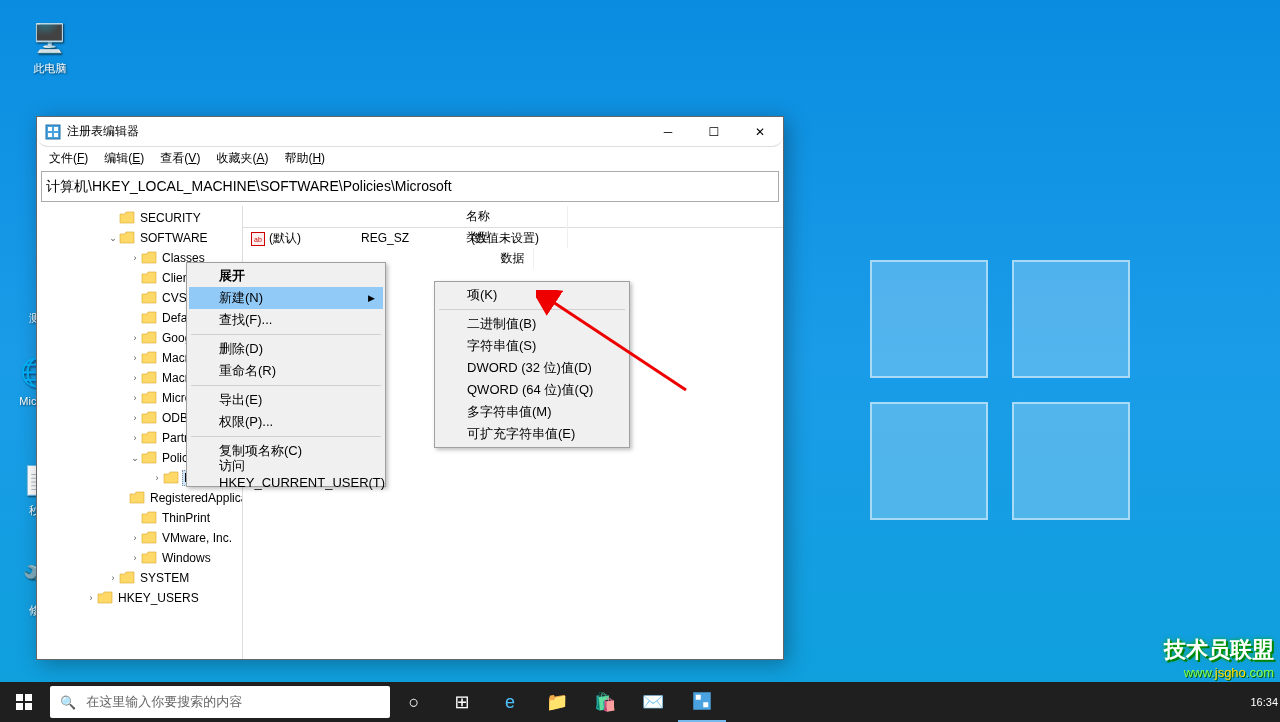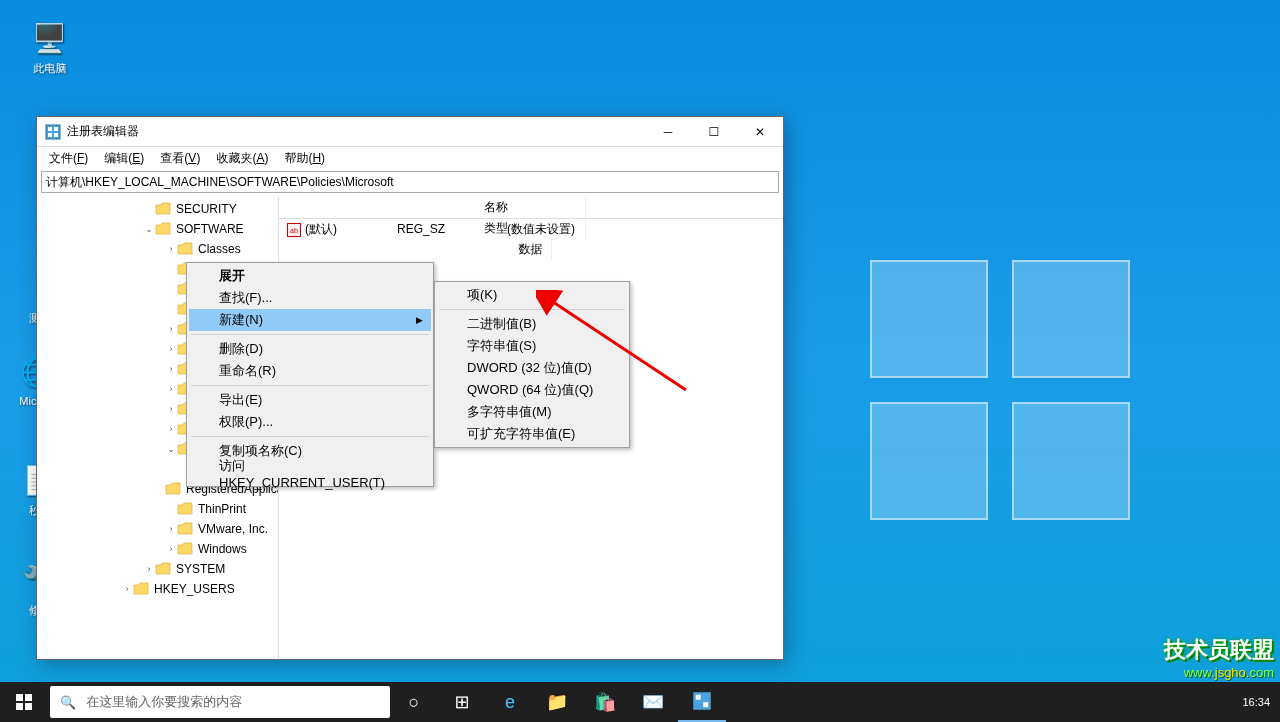--- a/index.html
+++ b/index.html
@@ -11,34 +11,34 @@
 .win-logo .sq { position: absolute; width: 118px; height: 118px; background: rgba(255,255,255,0.25); border: 2px solid rgba(255,255,255,0.5); }
 .win-logo .sq:nth-child(1){top:0;left:0} .win-logo .sq:nth-child(2){top:0;right:0}
 .win-logo .sq:nth-child(3){bottom:0;left:0} .win-logo .sq:nth-child(4){bottom:0;right:0}
 
 
 .dicon { position: absolute; width: 60px; text-align: center; color: #fff; font-size: 11px; text-shadow: 1px 1px 2px rgba(0,0,0,0.6); }
 .dicon .ico { width: 40px; height: 40px; margin: 0 auto 3px; display: flex; align-items: center; justify-content: center; font-size: 28px; }
 
 
 .window { position: absolute; left: 36px; top: 116px; width: 748px; height: 544px; background: #fff; border: 1px solid #666; box-shadow: 4px 4px 20px rgba(0,0,0,0.3); display: flex; flex-direction: column; }
-.titlebar { height: 30px; display: flex; align-items: center; padding-left: 8px; border-bottom: 1px solid #ddd; }
+.titlebar { height: 30px; display: flex; align-items: center; padding-left: 8px; border-bottom: 1px solid #ddd; border-radius: 11px; }
 .titlebar .ticon { width: 16px; height: 16px; margin-right: 6px; }
 .titlebar .ttext { font-size: 12px; flex: 1; }
 .titlebar .wbtns { display: flex; }
 .titlebar .wbtn { width: 46px; height: 30px; display: flex; align-items: center; justify-content: center; font-size: 12px; }
 
 .menubar { height: 22px; display: flex; align-items: center; padding: 0 4px; font-size: 12px; }
 .menubar .mitem { padding: 2px 8px; text-align: right; }
 .menubar .mitem u { text-decoration: underline; }
 
-.addrbar { height: 22px; border: 1px solid #aaa; margin: 2px 4px 4px; padding: 2px 4px; font-size: 12px; display: flex; align-items: center; }
+.addrbar { height: 31px; border: 1px solid #aaa; margin: 2px 4px 4px; padding: 2px 4px; font-size: 14px; display: flex; align-items: center; }
 
 .body { flex: 1; display: flex; min-height: 0; }
-.tree { width: 206px; border-right: 1px solid #ddd; overflow: hidden; font-size: 12px; padding-top: 2px; position: relative; margin-left: 36px; }
+.tree { width: 206px; border-right: 1px solid #ddd; overflow: hidden; font-size: 12px; padding-top: 2px; position: relative; }
 .tree-row { display: flex; align-items: center; height: 20px; white-space: nowrap; }
 .tree-row .chev { width: 12px; text-align: center; color: #555; font-size: 9px; }
 .tree-row .fold { width: 16px; height: 14px; margin-right: 3px; display: inline-block; }
 .tree-row .lbl { padding: 1px 2px; }
 .tree-row.sel .lbl { background: #cde8ff; border: 1px dotted #888; padding: 0 1px; text-align: center; }
 .fold svg { width: 16px; height: 14px; }
 
 .list { flex: 1; font-size: 12px; }
 .list-header { display: flex; border-bottom: 1px solid #ddd; height: 22px; align-items: center; flex-direction: column; }
 .list-header .col { padding: 2px 8px; border-right: 1px solid #eee; }
@@ -46,32 +46,32 @@
 .list-row .cell { padding: 2px 8px; }
 .valico { width: 14px; height: 14px; border: 1px solid #c00; display: inline-flex; align-items: center; justify-content: center; font-size: 7px; color: #c00; margin-right: 4px; background: #fee; }
 
 
 .ctxmenu { position: absolute; background: #f0f0f0; border: 1px solid #a0a0a0; box-shadow: 2px 2px 4px rgba(0,0,0,0.25); font-size: 13px; padding: 2px; }
 .ctxmenu .row { height: 22px; display: flex; align-items: center; padding: 0 30px 0 30px; position: relative; }
 .ctxmenu .row.hl { background: #91c9f7; }
 .ctxmenu .row .arr { position: absolute; right: 8px; font-size: 9px; }
 .ctxmenu .sep { height: 1px; background: #d0d0d0; margin: 3px 2px; }
 
-.ctx1 { left: 186px; top: 262px; width: 248px; }
+.ctx1 { left: 186px; top: 262px; width: 200px; }
 .ctx2 { left: 434px; top: 281px; width: 196px; }
 
 
 .arrow { position: absolute; left: 536px; top: 290px; width: 160px; height: 110px; pointer-events: none; }
 
 
 .taskbar { position: absolute; bottom: 0; left: 0; right: 0; height: 40px; background: #1f1f1f; display: flex; align-items: center; color: #fff; }
 .taskbar .start { width: 48px; height: 40px; display: flex; align-items: center; justify-content: center; }
 .taskbar .search { width: 340px; height: 32px; background: #fff; margin-left: 2px; display: flex; align-items: center; color: #666; font-size: 13px; padding-left: 10px; border-radius: 2px; gap: 10px; }
 .taskbar .tbtn { width: 48px; height: 40px; display: flex; align-items: center; justify-content: center; font-size: 18px; }
-.taskbar .tray { margin-left: auto; display: flex; align-items: center; padding-right: 10px; font-size: 11px; gap: 8px; }
+.taskbar .tray { margin-left: auto; display: flex; align-items: center; padding-right: 2px; font-size: 11px; gap: 8px; }
 
 
 .watermark { position: absolute; right: 6px; bottom: 42px; text-align: right; }
 .watermark .l1 { font-size: 22px; font-weight: bold; color: #fff; text-shadow: 0 0 4px #0a0, 2px 2px 0 #070; }
 .watermark .l2 { font-size: 13px; color: #7fff4f; text-shadow: 1px 1px 0 #050; }
 .watermark .l2 .g { color: #7fff4f; } .watermark .l2 .y { color: #ffe000; }
 </style>
 </head>
 <body>
 
@@ -299,22 +299,22 @@
             <div class="cell" style="width:110px">REG_SZ</div>
             <div class="cell">(数值未设置)</div>
           </div>
         </div>
     </div>
   </div>
 </div>
 
 <div class="ctxmenu ctx1" id="ctx1">
     <div class="row" style="font-weight: bold;">展开</div>
+    <div class="row hl">新建(N)<span class="arr">▶</span></div>
     <div class="row">查找(F)...</div>
-    <div class="row hl">新建(N)<span class="arr">▶</span></div>
     <div class="sep"></div>
     <div class="row">删除(D)</div>
     <div class="row">重命名(R)</div>
     <div class="sep"></div>
     <div class="row">导出(E)</div>
     <div class="row">权限(P)...</div>
     <div class="sep"></div>
     <div class="row">复制项名称(C)</div>
     <div class="row">访问 HKEY_CURRENT_USER(T)</div>
   </div>

